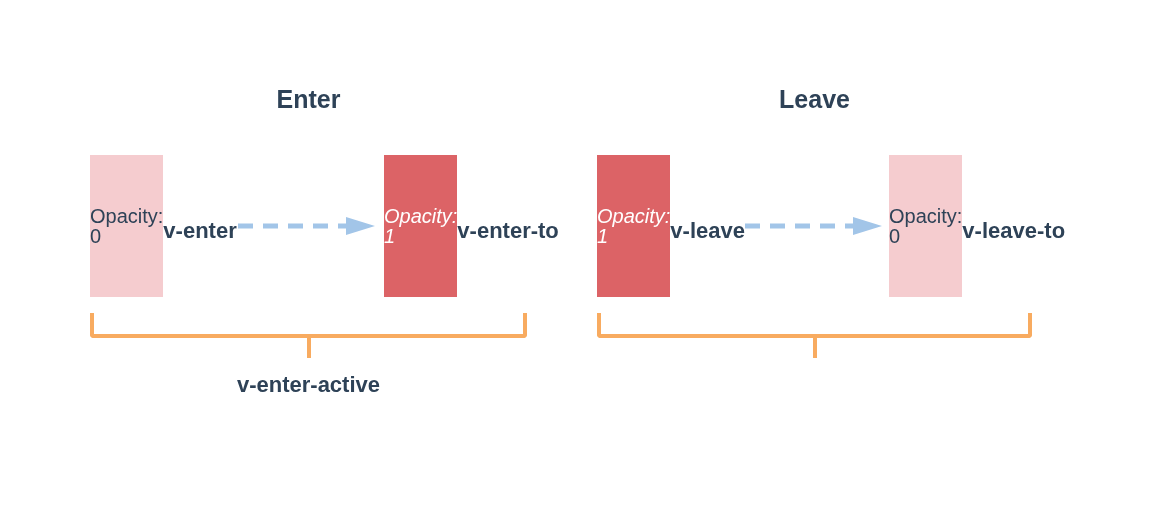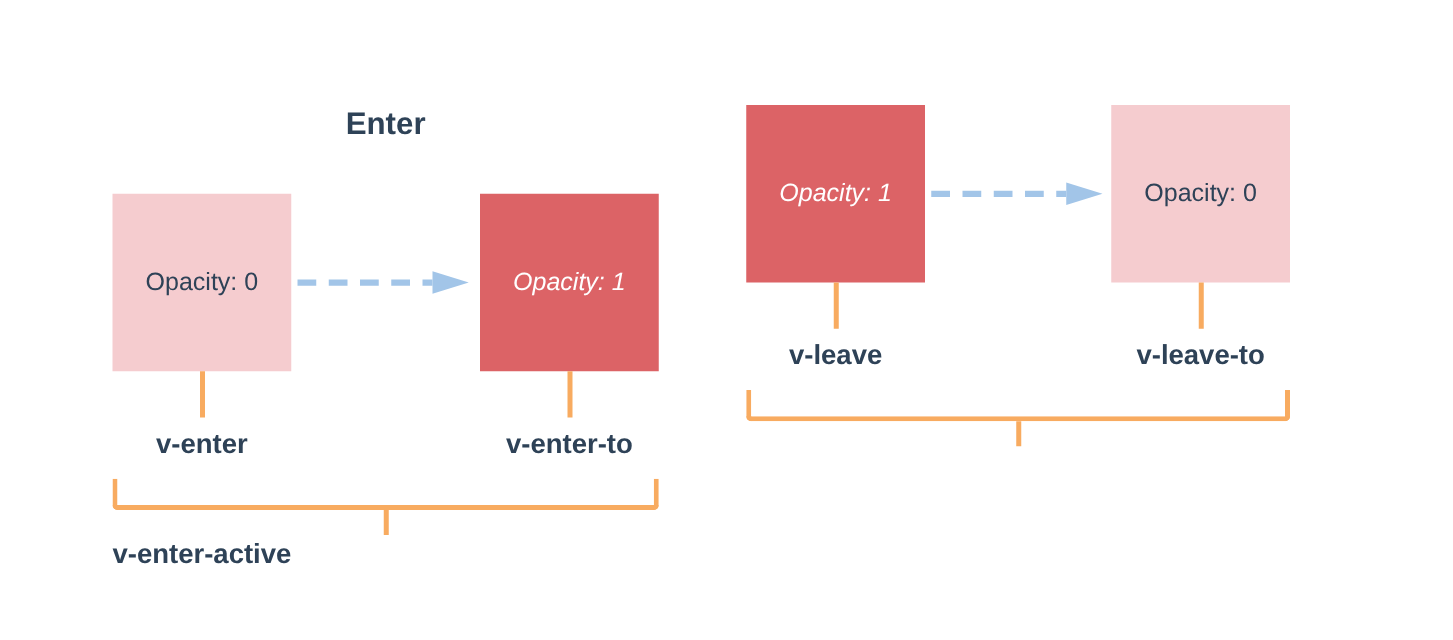--- a/index.html
+++ b/index.html
@@ -33,24 +33,22 @@
     color: var(--text-dark);
     margin-bottom: 41px;
   }
   .boxes-row {
     position: relative;
     display: flex;
     justify-content: space-between;
   }
   .box-col {
     display: flex;
-    flex-direction: column;
     align-items: center;
     width: 143px;
-    justify-content: flex-end;
   }
   .state-box {
     width: 143px;
     height: 142px;
     display: flex;
     align-items: center;
     justify-content: center;
     font-size: 20px;
     line-height: 1;
   }
@@ -87,22 +85,22 @@
     border-bottom-left-radius: 4px;
     border-bottom-right-radius: 4px;
   }
   .bracket-tick {
     width: 4px;
     height: 20px;
     margin: 0 auto;
     background: var(--accent-orange);
   }
   .active-label {
-    margin-top: 2px;
-    text-align: left;
+    margin-top: 14px;
+    text-align: center;
     font-size: 22px;
     font-weight: 700;
     line-height: 26px;
     color: var(--text-dark);
   }
 </style>
 </head>
 <body>
 
 <div class="stage">
@@ -128,20 +126,21 @@
         <div class="stub"></div>
         <div class="class-label">v-enter-to</div>
       </div>
     </div>
     <div class="bracket"></div>
     <div class="bracket-tick"></div>
     <div class="active-label">v-enter-active</div>
   </section>
 
   <section class="panel leave">
+    <h2 class="phase-title">Leave</h2>
     <div class="boxes-row">
       <div class="box-col">
         <div class="state-box solid">
           <span>Opacity: 1</span>
         </div>
         <div class="stub"></div>
         <div class="class-label">v-leave</div>
       </div>
       <svg class="arrow" viewBox="0 0 140 22" aria-hidden="true">
         <line x1="2" y1="11" x2="110" y2="11" stroke-width="5" stroke-dasharray="15 10"></line>

